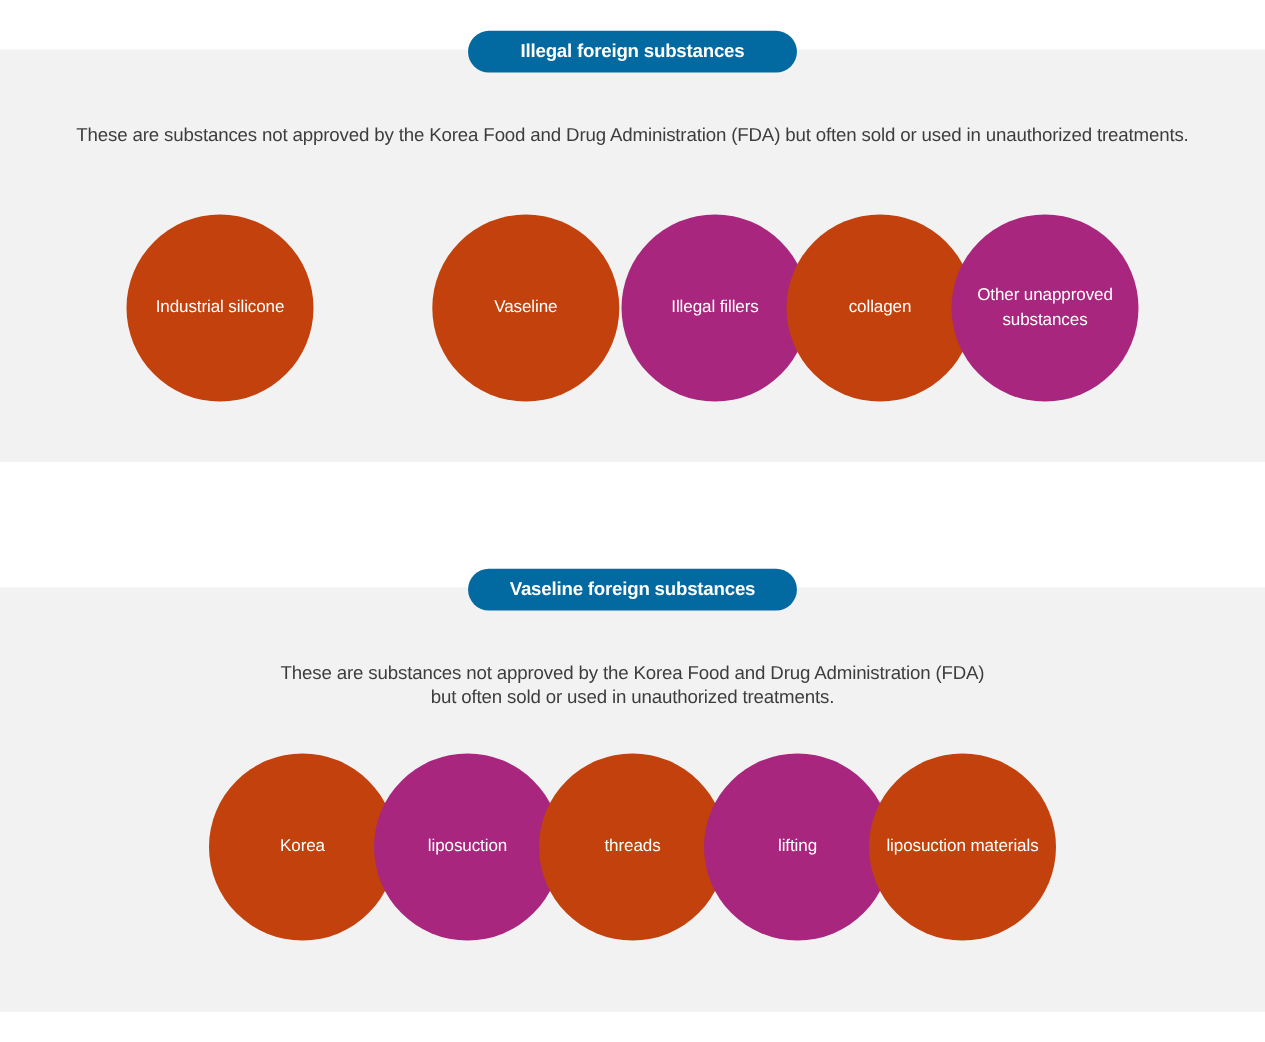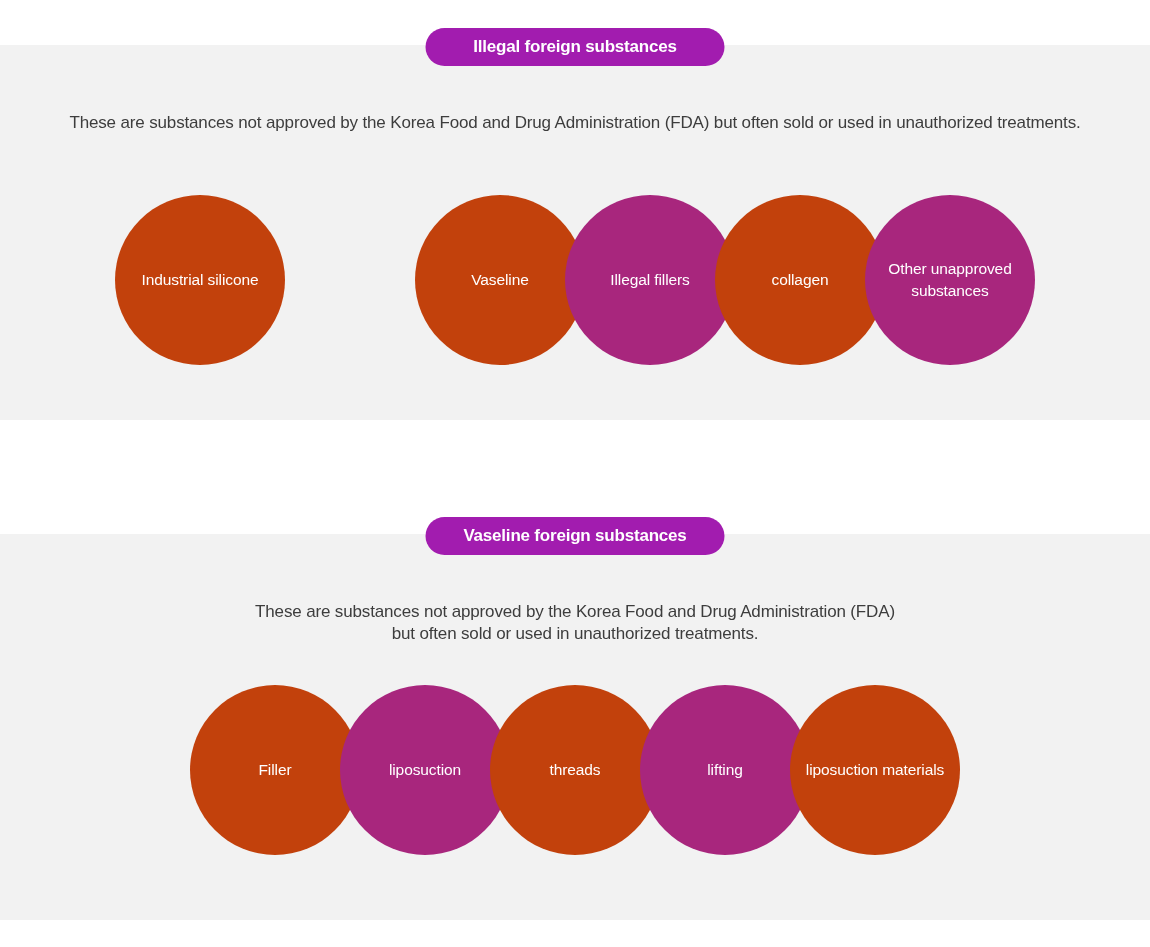--- a/index.html
+++ b/index.html
@@ -33,21 +33,21 @@
   .band-2 { top: 534px; height: 386px; }
 
   
   .pill {
     position: absolute;
     left: 50%;
     transform: translateX(-50%);
     width: 299px;
     height: 38px;
     border-radius: 19px;
-    background: #a21caf;
+    background: #0369a1;
     color: #ffffff;
     font-size: 17px;
     font-weight: bold;
     letter-spacing: -0.2px;
     display: flex;
     align-items: center;
     justify-content: center;
     z-index: 50;
   }
   .pill-1 { top: 28px; }
@@ -110,21 +110,21 @@
   <div class="pill pill-1">Illegal foreign substances</div>
 
   <div class="desc desc-1">
     <span class="line">These are substances not approved by the Korea Food and Drug Administration (FDA) but often sold or used in unauthorized treatments.</span>
   </div>
 
   <div class="circle-row row-1">
     <div class="circle dark" style="left:115px; z-index:1;">
       <span class="circle-label">Industrial silicone</span>
     </div>
-    <div class="circle dark" style="left:415px; z-index:3;">
+    <div class="circle dark" style="left:393px; z-index:3;">
       <span class="circle-label">Vaseline</span>
     </div>
     <div class="circle magenta" style="left:565px; z-index:4;text-align:center;">
       <span class="circle-label">Illegal fillers</span>
     </div>
     <div class="circle dark" style="left:715px; z-index:5;">
       <span class="circle-label">collagen</span>
     </div>
     <div class="circle magenta" style="left:865px; z-index:6;">
       <span class="circle-label">Other unapproved substances</span>
@@ -133,21 +133,21 @@
 
   <div class="pill pill-2">Vaseline foreign substances</div>
 
   <div class="desc desc-2">
     <span class="line">These are substances not approved by the Korea Food and Drug Administration (FDA)</span>
     <span class="line">but often sold or used in unauthorized treatments.</span>
   </div>
 
   <div class="circle-row row-2">
     <div class="circle dark" style="left:190px; z-index:1;">
-      <span class="circle-label">Filler</span>
+      <span class="circle-label">Korea</span>
     </div>
     <div class="circle magenta" style="left:340px; z-index:2;">
       <span class="circle-label">liposuction</span>
     </div>
     <div class="circle dark" style="left:490px; z-index:3;">
       <span class="circle-label">threads</span>
     </div>
     <div class="circle magenta" style="left:640px; z-index:4;">
       <span class="circle-label">lifting</span>
     </div>

